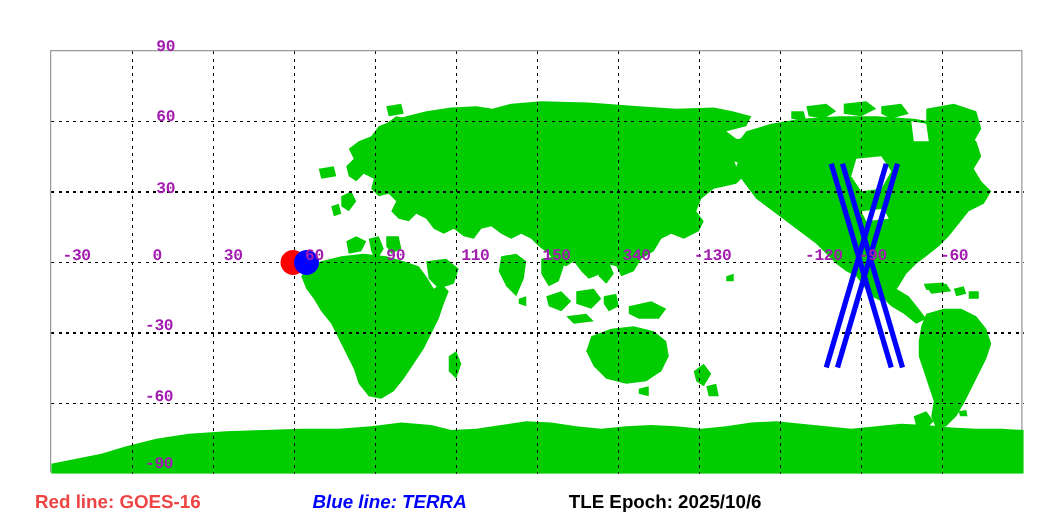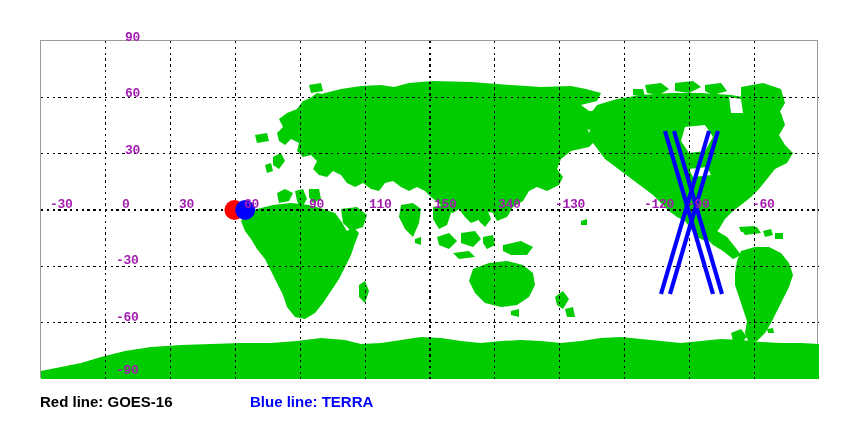--- a/index.html
+++ b/index.html
@@ -25,22 +25,22 @@
     letter-spacing:-0.3px;
   }
 
   
   #legend{position:absolute;left:0;top:392px;width:850px;height:28px;}
   .legend-item{
     position:absolute;top:0;
     font-family:"Liberation Sans",sans-serif;
     font-size:15px;font-weight:bold;white-space:nowrap;line-height:20px;
   }
-  #legend-red{left:40px;color:#000000;}
-  #legend-blue{left:250px;color:#0000ff;}
+  #legend-red{left:28px;color:#ef4444;}
+  #legend-blue{left:250px;color:#0000ff;font-style:italic;}
   #legend-epoch{left:455px;color:#000000;}
 </style>
 </head>
 <body>
 
 <div id="stage">
 
   <div id="map-frame">
     <svg id="map-svg" viewBox="0 0 778 338" preserveAspectRatio="none">
 
@@ -209,15 +209,16 @@
     <span class="axlabel" style="left:125px;top:87px;">60</span>
     <span class="axlabel" style="left:125px;top:144px;">30</span>
     <span class="axlabel" style="left:116px;top:254px;">-30</span>
     <span class="axlabel" style="left:116px;top:311px;">-60</span>
     <span class="axlabel" style="left:116px;top:364px;">-90</span>
   </div>
 
   <div id="legend">
     <span class="legend-item" id="legend-red">Red line: GOES-16</span>
     <span class="legend-item" id="legend-blue">Blue line: TERRA</span>
+    <span class="legend-item" id="legend-epoch">TLE Epoch: 2025/10/6</span>
   </div>
 
 </div>
 
 </body></html>

